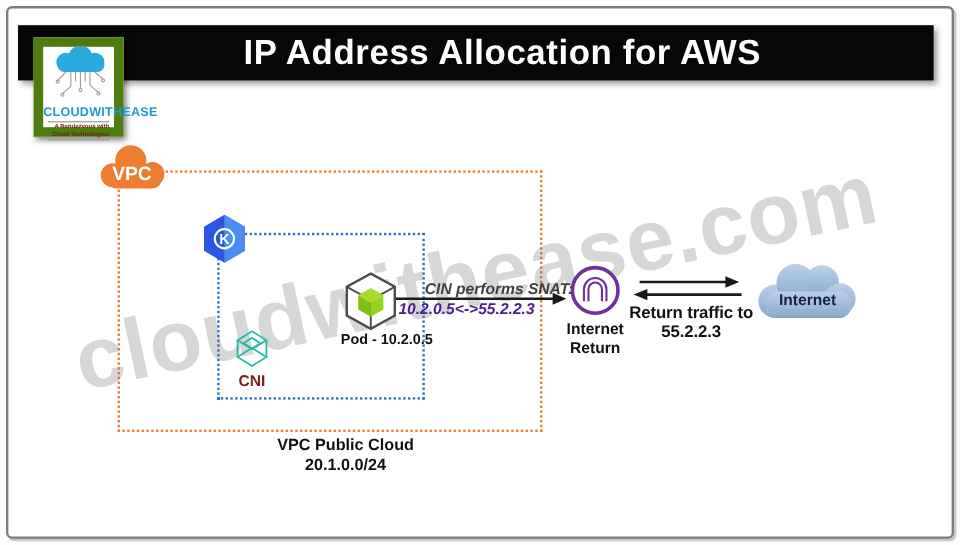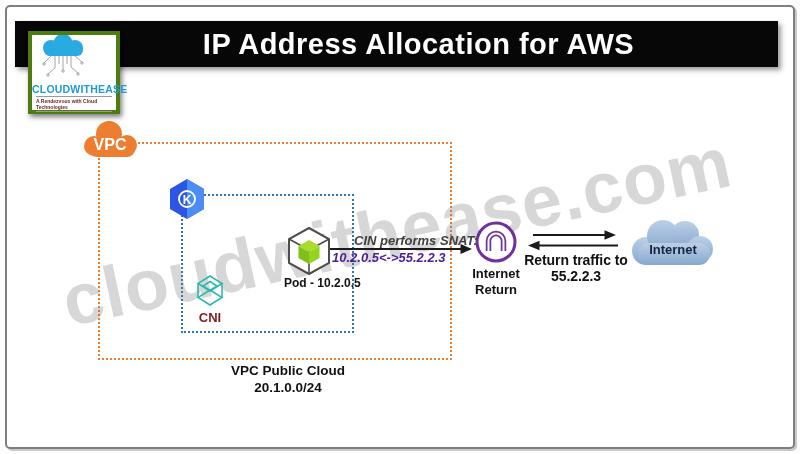--- a/index.html
+++ b/index.html
@@ -3,21 +3,21 @@
 <meta charset="utf-8">
 <style>
   * { margin:0; padding:0; box-sizing:border-box; }
   html,body { width:800px; height:454px; background:#fff; font-family:"Liberation Sans", sans-serif; }
   .slide { position:relative; width:800px; height:454px; background:#fdfdfd; overflow:hidden; }
   .frame { position:absolute; left:5px; top:5px; right:5px; bottom:5px; border:2px solid #7e7e7e; border-radius:5px; box-shadow:2px 2px 0 #c9c9c9; z-index:1; background:#fff; }
 
   .title-bar { position:absolute; left:15px; top:21px; width:763px; height:46px; background:#070707; box-shadow:3px 3px 5px #9a9a9a; z-index:6;padding-left:44px; }
   .title-bar .title { display:block; width:100%; text-align:center; line-height:46px; color:#ffffff; font-size:29px; font-weight:700; letter-spacing:.5px; }
 
-  .logo { position:absolute; left:28px; top:31px; width:92px; height:83px; background:#ffffff; border:4px solid #4d7c0f; box-shadow:2px 3px 5px rgba(0,0,0,.5); z-index:10; text-align:left; }
+  .logo { position:absolute; left:28px; top:31px; width:75px; height:83px; background:#ffffff; border:8px solid #4d7c0f; box-shadow:2px 3px 5px rgba(0,0,0,.5); z-index:10; text-align:right; }
   .logo-name { font-size:10.5px; font-weight:700; color:#1f9ad6; letter-spacing:.2px; margin-top:0; }
   .logo-tagline { font-size:5px; font-weight:700; color:#6b2424; border-top:1px solid #9a9a9a; border-bottom:1px solid #9a9a9a; margin:1px 4px 0 4px; padding:1px 0; }
 
   .watermark { position:absolute; left:55px; top:262px; font-size:72px; font-weight:700; letter-spacing:1px; color:rgba(122,122,122,.30); white-space:nowrap; transform:rotate(-12deg); transform-origin:0 0; z-index:3; pointer-events:none; }
 
   .vpc-box { position:absolute; left:98px; top:142px; width:354px; height:218px; border:2px dotted #ED7D31; z-index:2; }
   .subnet-box { position:absolute; left:181px; top:194px; width:173px; height:139px; border:2px dotted #2E75B6; z-index:2; }
 
   .vpc-cloud { position:absolute; left:80px; top:120px; width:62px; height:40px; z-index:4; }
   .k8s-icon { position:absolute; left:168px; top:178px; width:38px; height:42px; z-index:4; }

